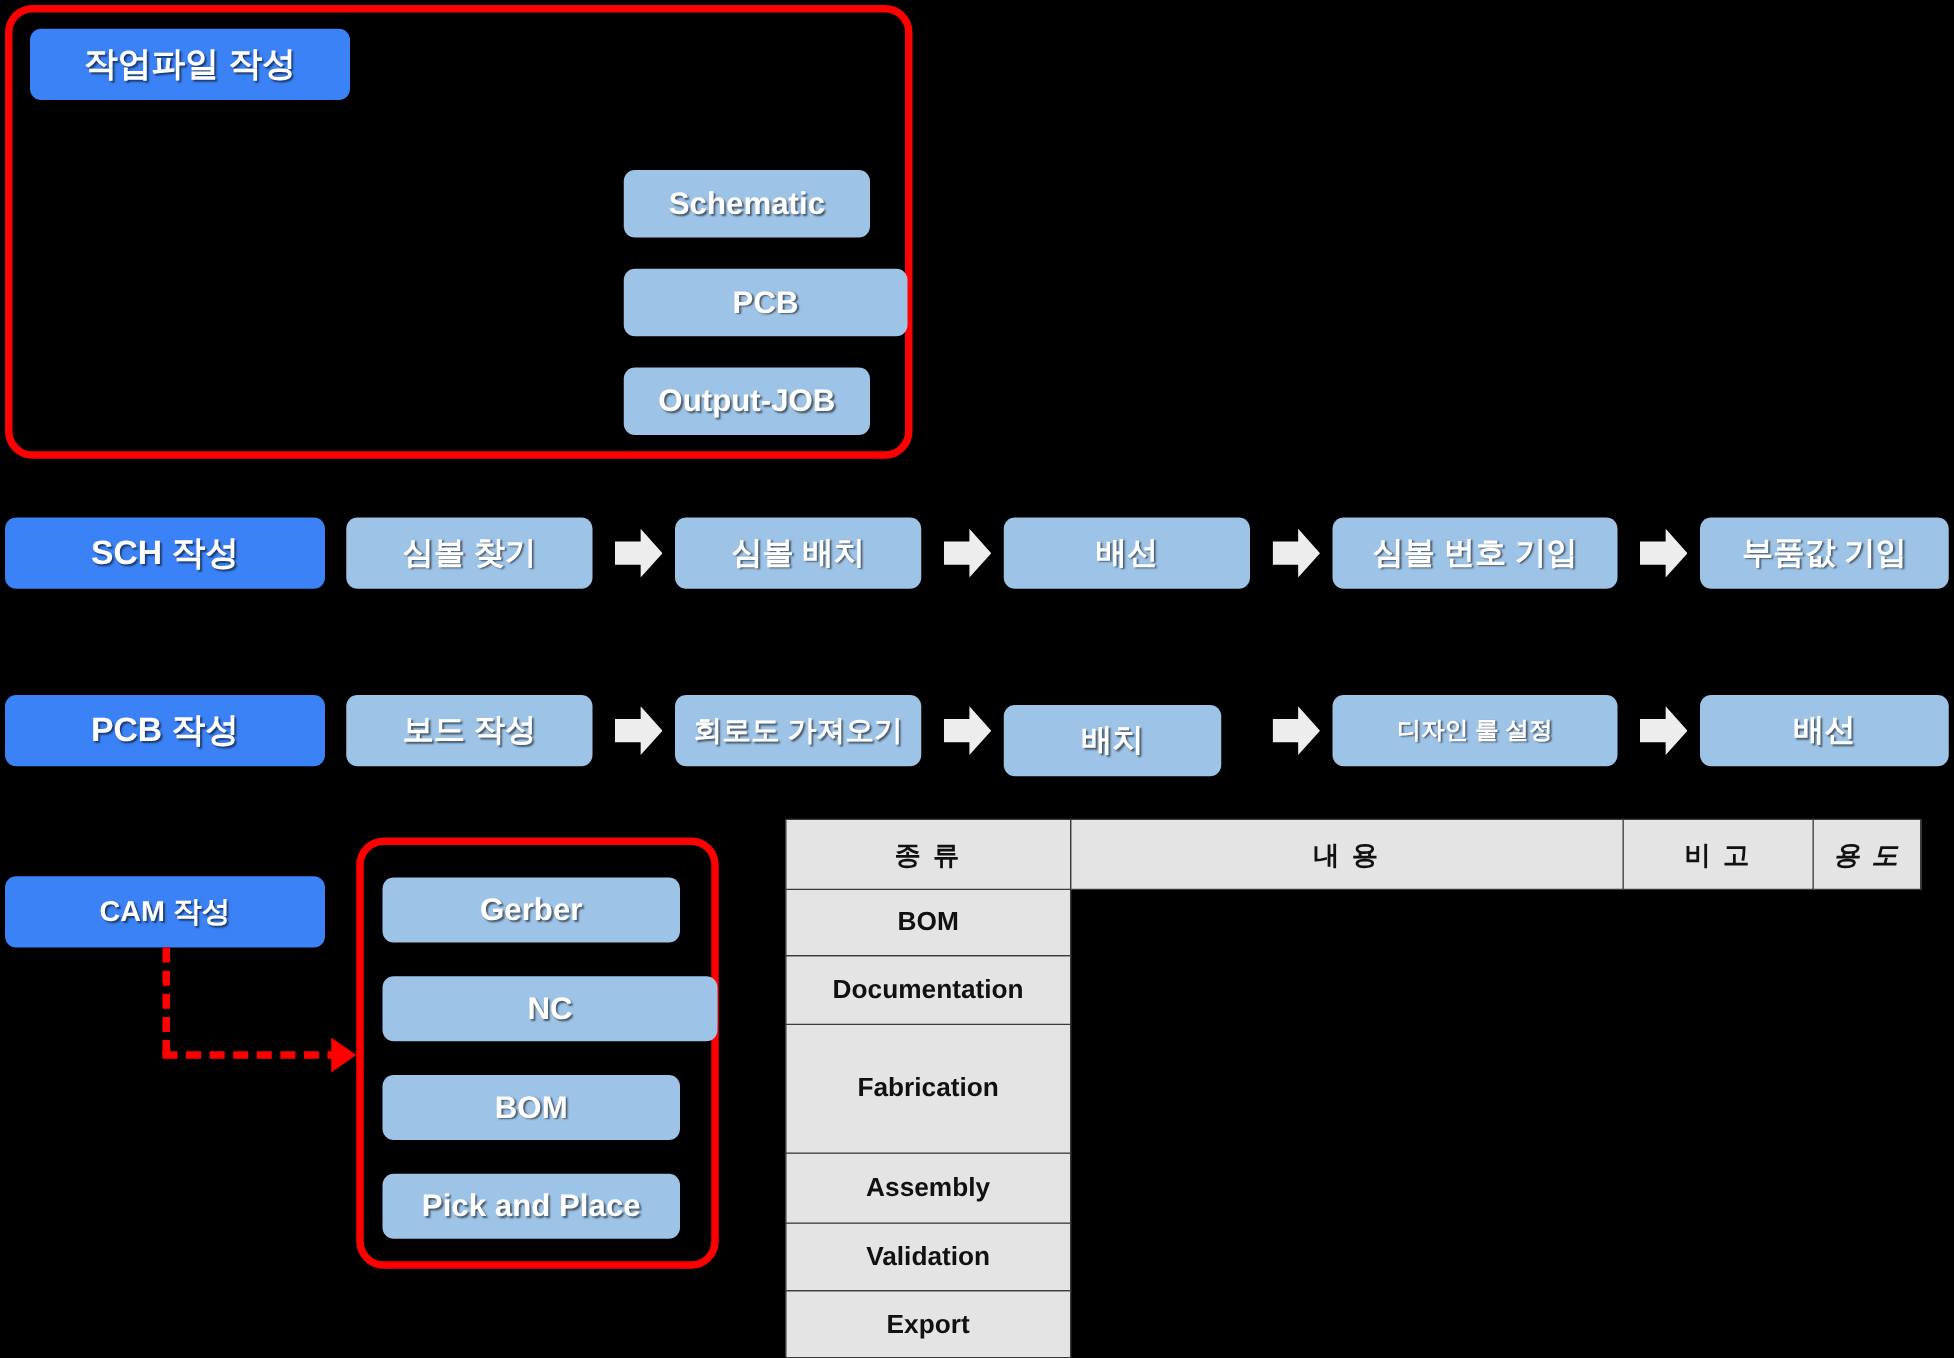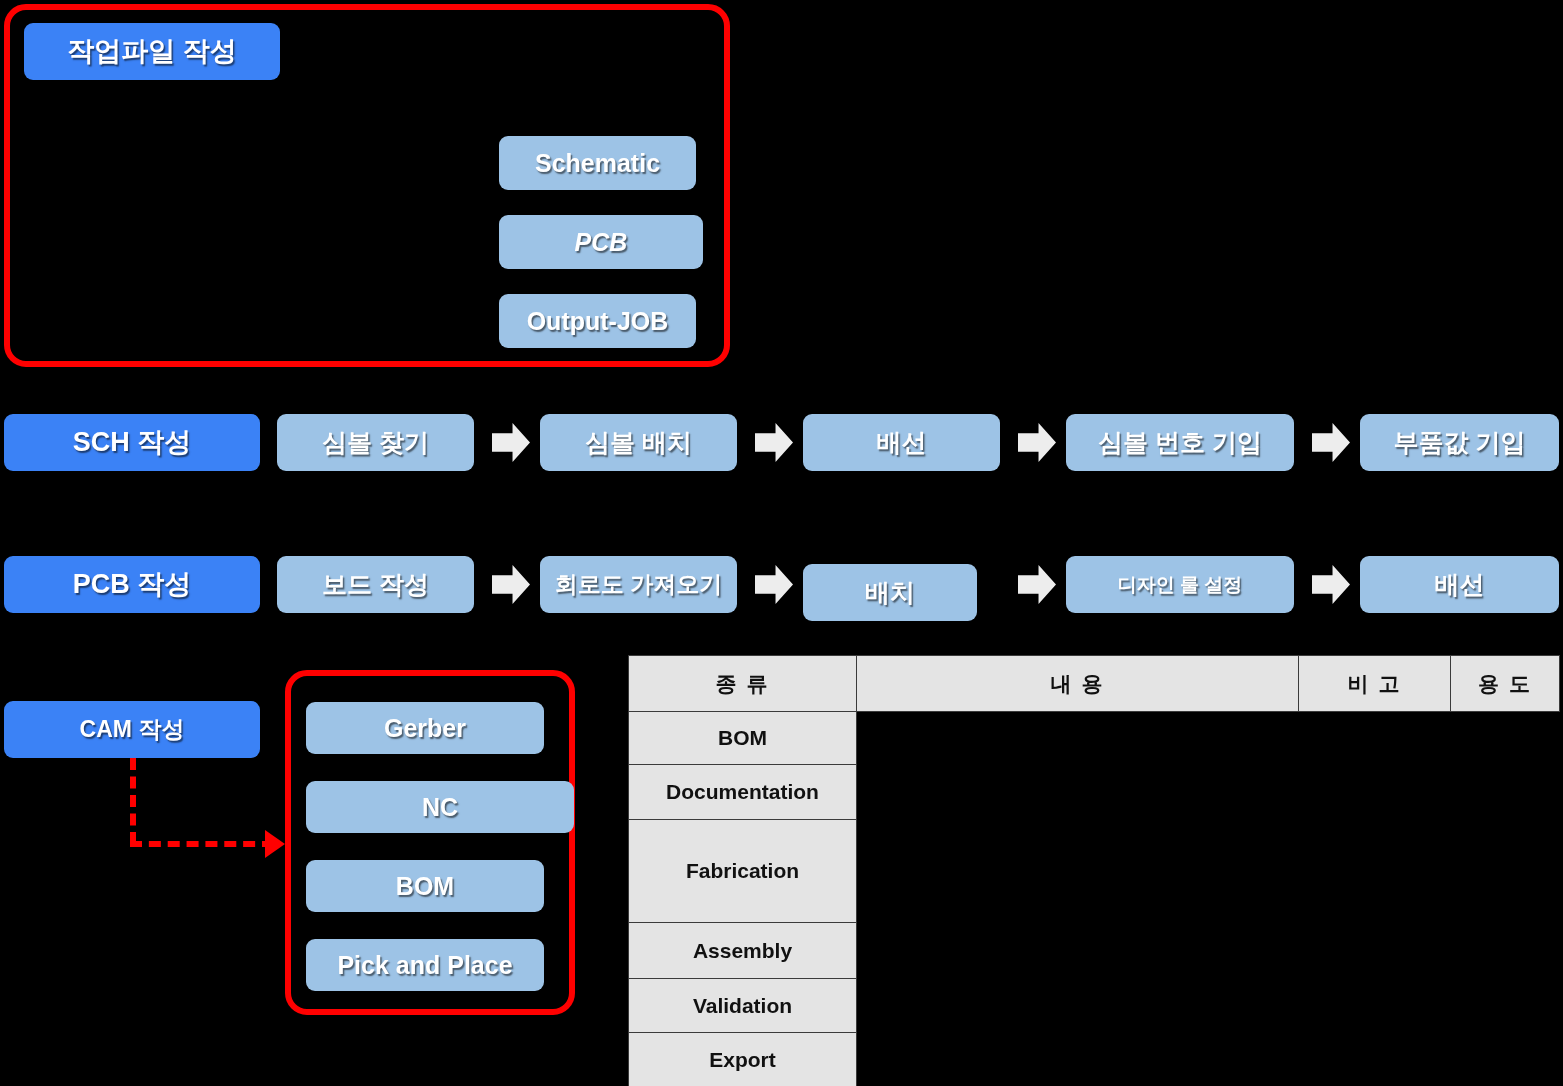--- a/index.html
+++ b/index.html
@@ -106,35 +106,35 @@
   #spec-table td.blank {
     background: #000000;
     border-left: 1px solid #3b3b3b;
     border-right: 0;
     border-top: 0;
     border-bottom: 0;
   }
   .col-kind    { width: 228px; }
   .col-content { width: 442px; }
   .col-remark  { width: 152px; }
-  .col-usage   { width: 109px; }
+  .col-usage   { width: 86px; font-style: italic; }
 </style>
 </head>
 <body>
 
 <div id="canvas">
 
   <div class="redbox" style="left:4px; top:4px; width:726px; height:363px;"></div>
 
   <div class="node dark" style="left:24px; top:23px; width:256px; height:57px; font-size:27px;">작업파일 작성</div>
 
 
   <div class="node light" style="left:499px; top:136px; width:197px; height:54px; font-size:25px;">Schematic</div>
 
-  <div class="node light" style="left:499px; top:215px; width:204px; height:54px; font-size:25px;font-style:italic;">PCB</div>
+  <div class="node light" style="left:499px; top:215px; width:227px; height:54px; font-size:25px;">PCB</div>
 
   <div class="node light" style="left:499px; top:294px; width:197px; height:54px; font-size:25px;">Output-JOB</div>
 
   <div class="node dark" style="left:4px; top:414px; width:256px; height:57px; font-size:27px;">SCH 작성</div>
 
   <div class="node light" style="left:277px; top:414px; width:197px; height:57px; font-size:25px;">심볼 찾기</div>
   <div class="blockarrow" style="left:492px; top:423px; width:38px; height:39px;"></div>
 
   <div class="node light" style="left:540px; top:414px; width:197px; height:57px; font-size:25px;">심볼 배치</div>
   <div class="blockarrow" style="left:755px; top:423px; width:38px; height:39px;"></div>

